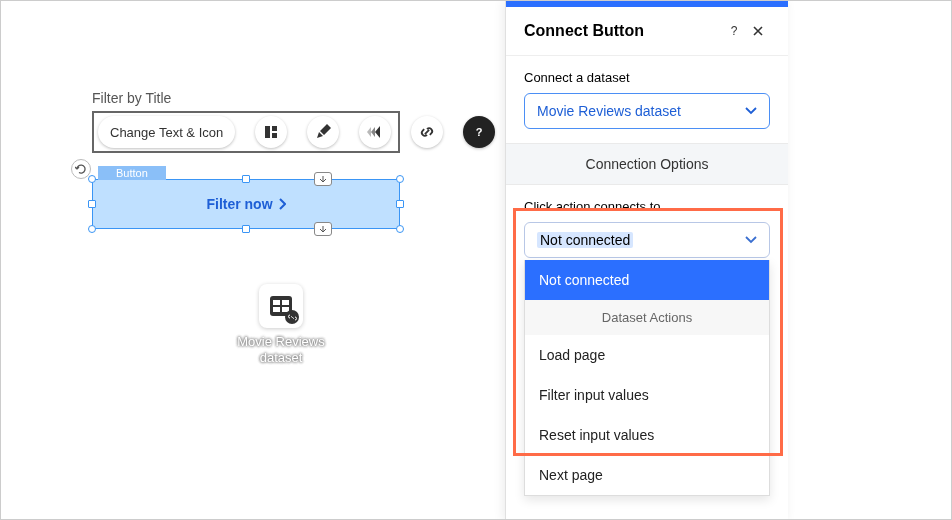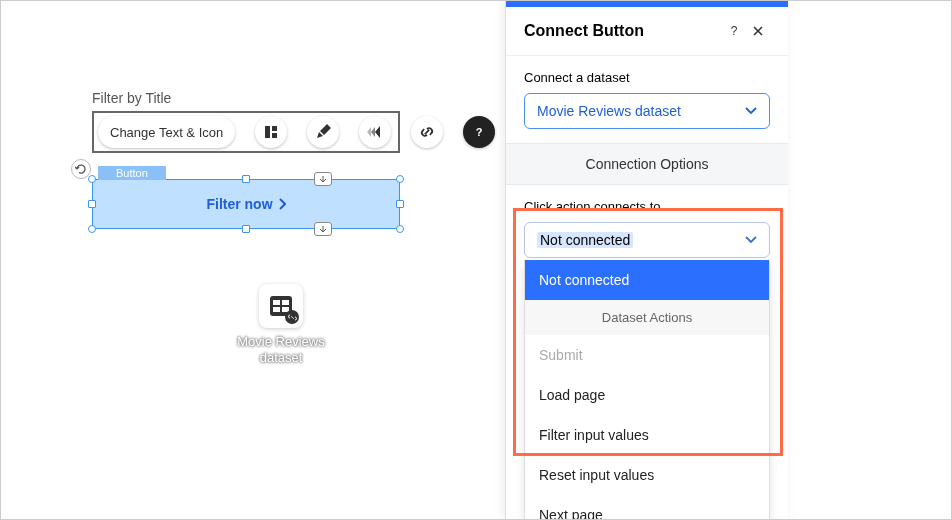--- a/index.html
+++ b/index.html
@@ -388,21 +388,20 @@
     <div class="dd2-wrap">
       <div class="dd2">
         <span class="val">Not connected</span>
         <svg width="12" height="8" viewBox="0 0 12 8">
             <path d="M1 1 L6 6 L11 1" stroke="#3a6fd0" stroke-width="1.8" fill="none"></path>
           </svg>
       </div>
       <div class="dd2-menu">
         <div class="menu-item selected">Not connected</div>
         <div class="menu-header">Dataset Actions</div>
-        <div class="menu-item disabled">Submit</div>
         <div class="menu-item">Load page</div>
         <div class="menu-item">Filter input values</div>
         <div class="menu-item">Reset input values</div>
         <div class="menu-item">Next page</div>
       </div>
     </div>
   </div>
 </div>
 
 <div class="highlight-box"></div>

